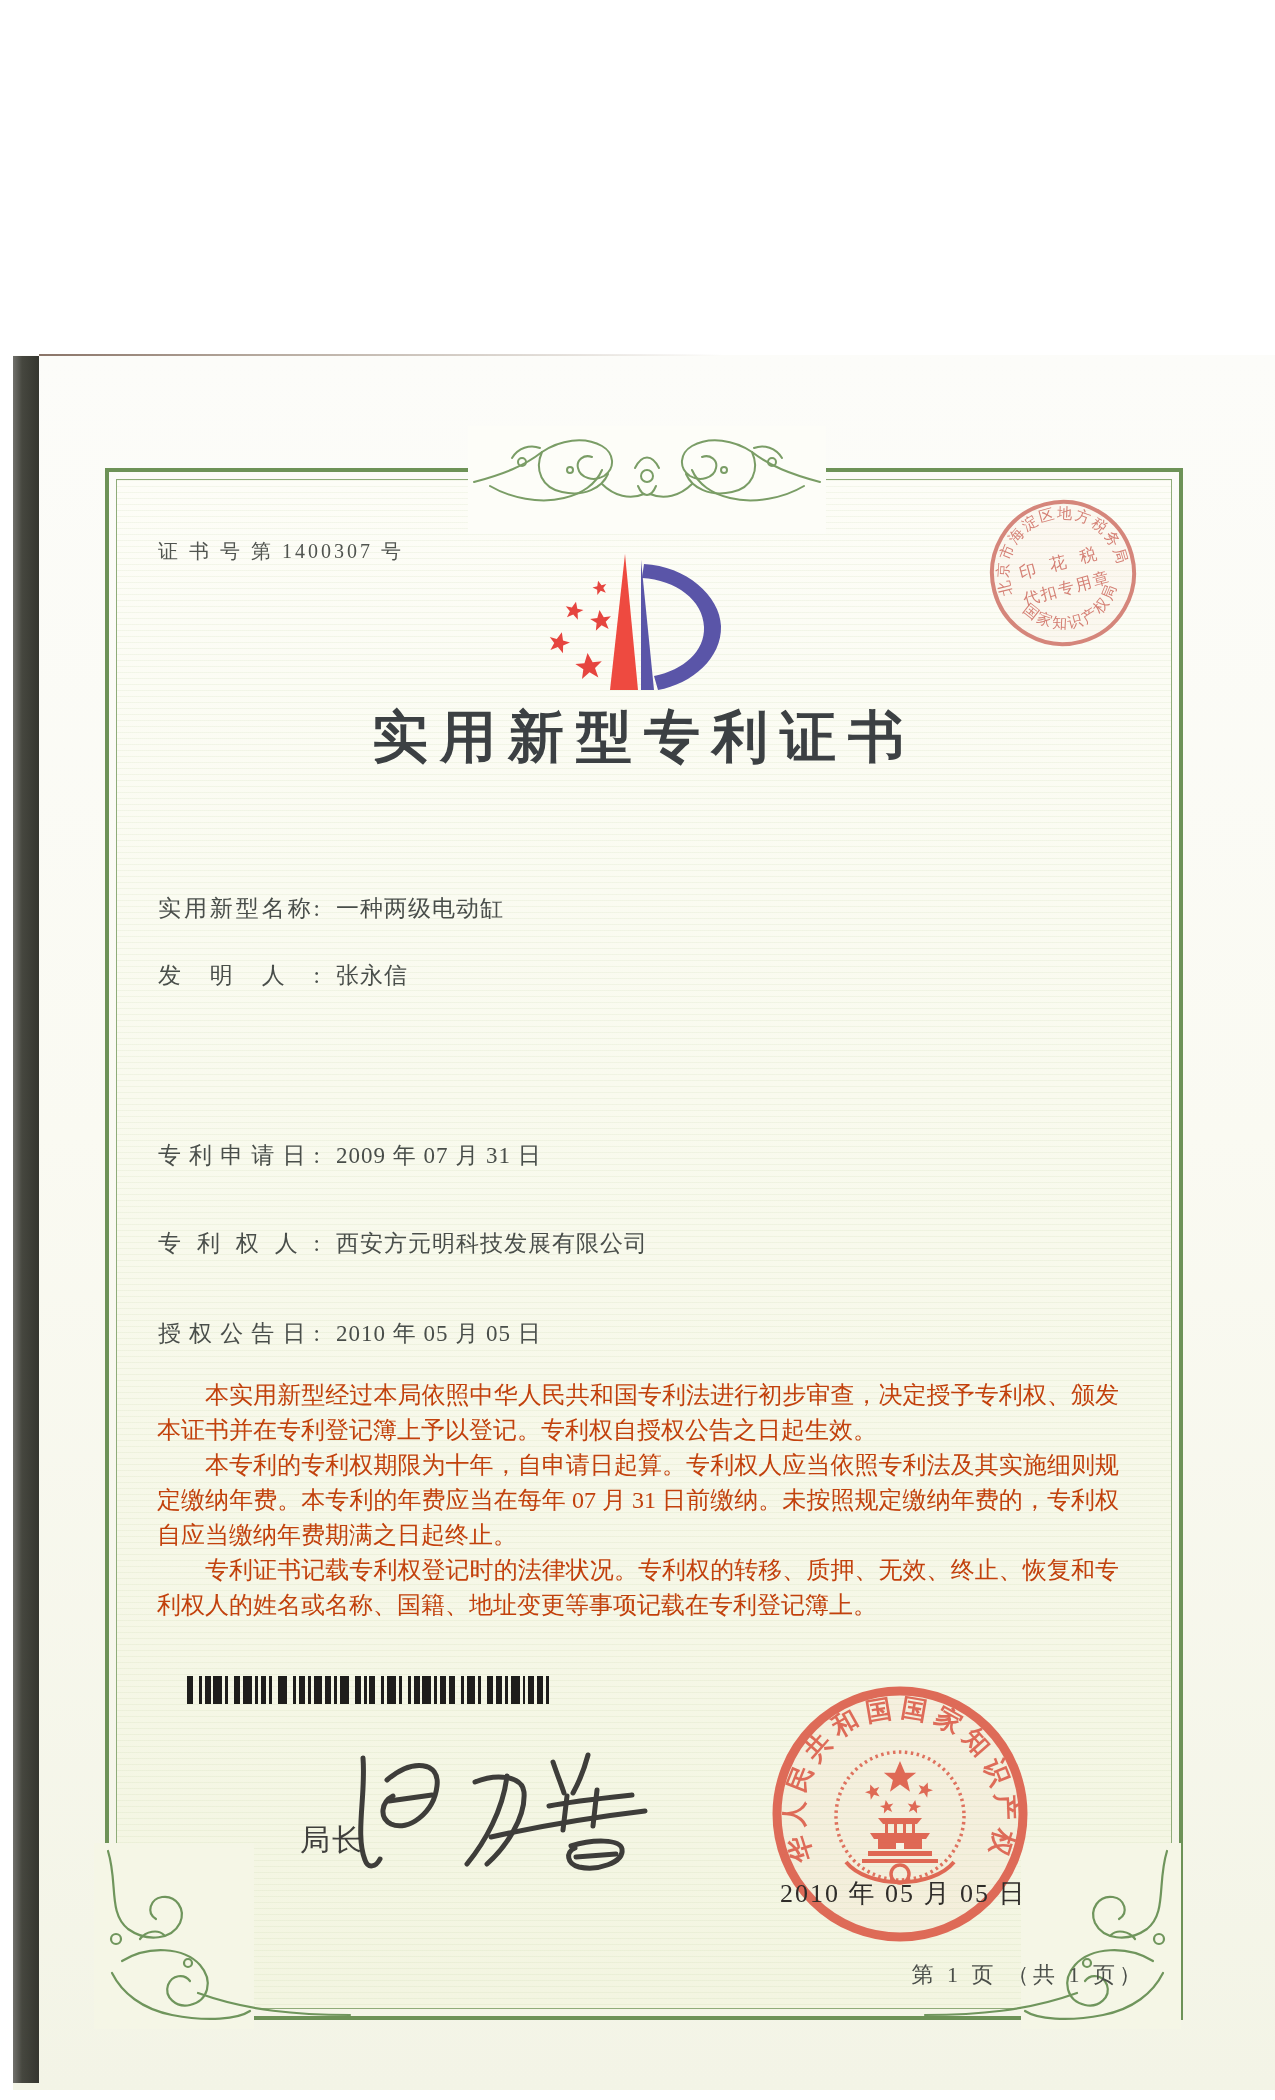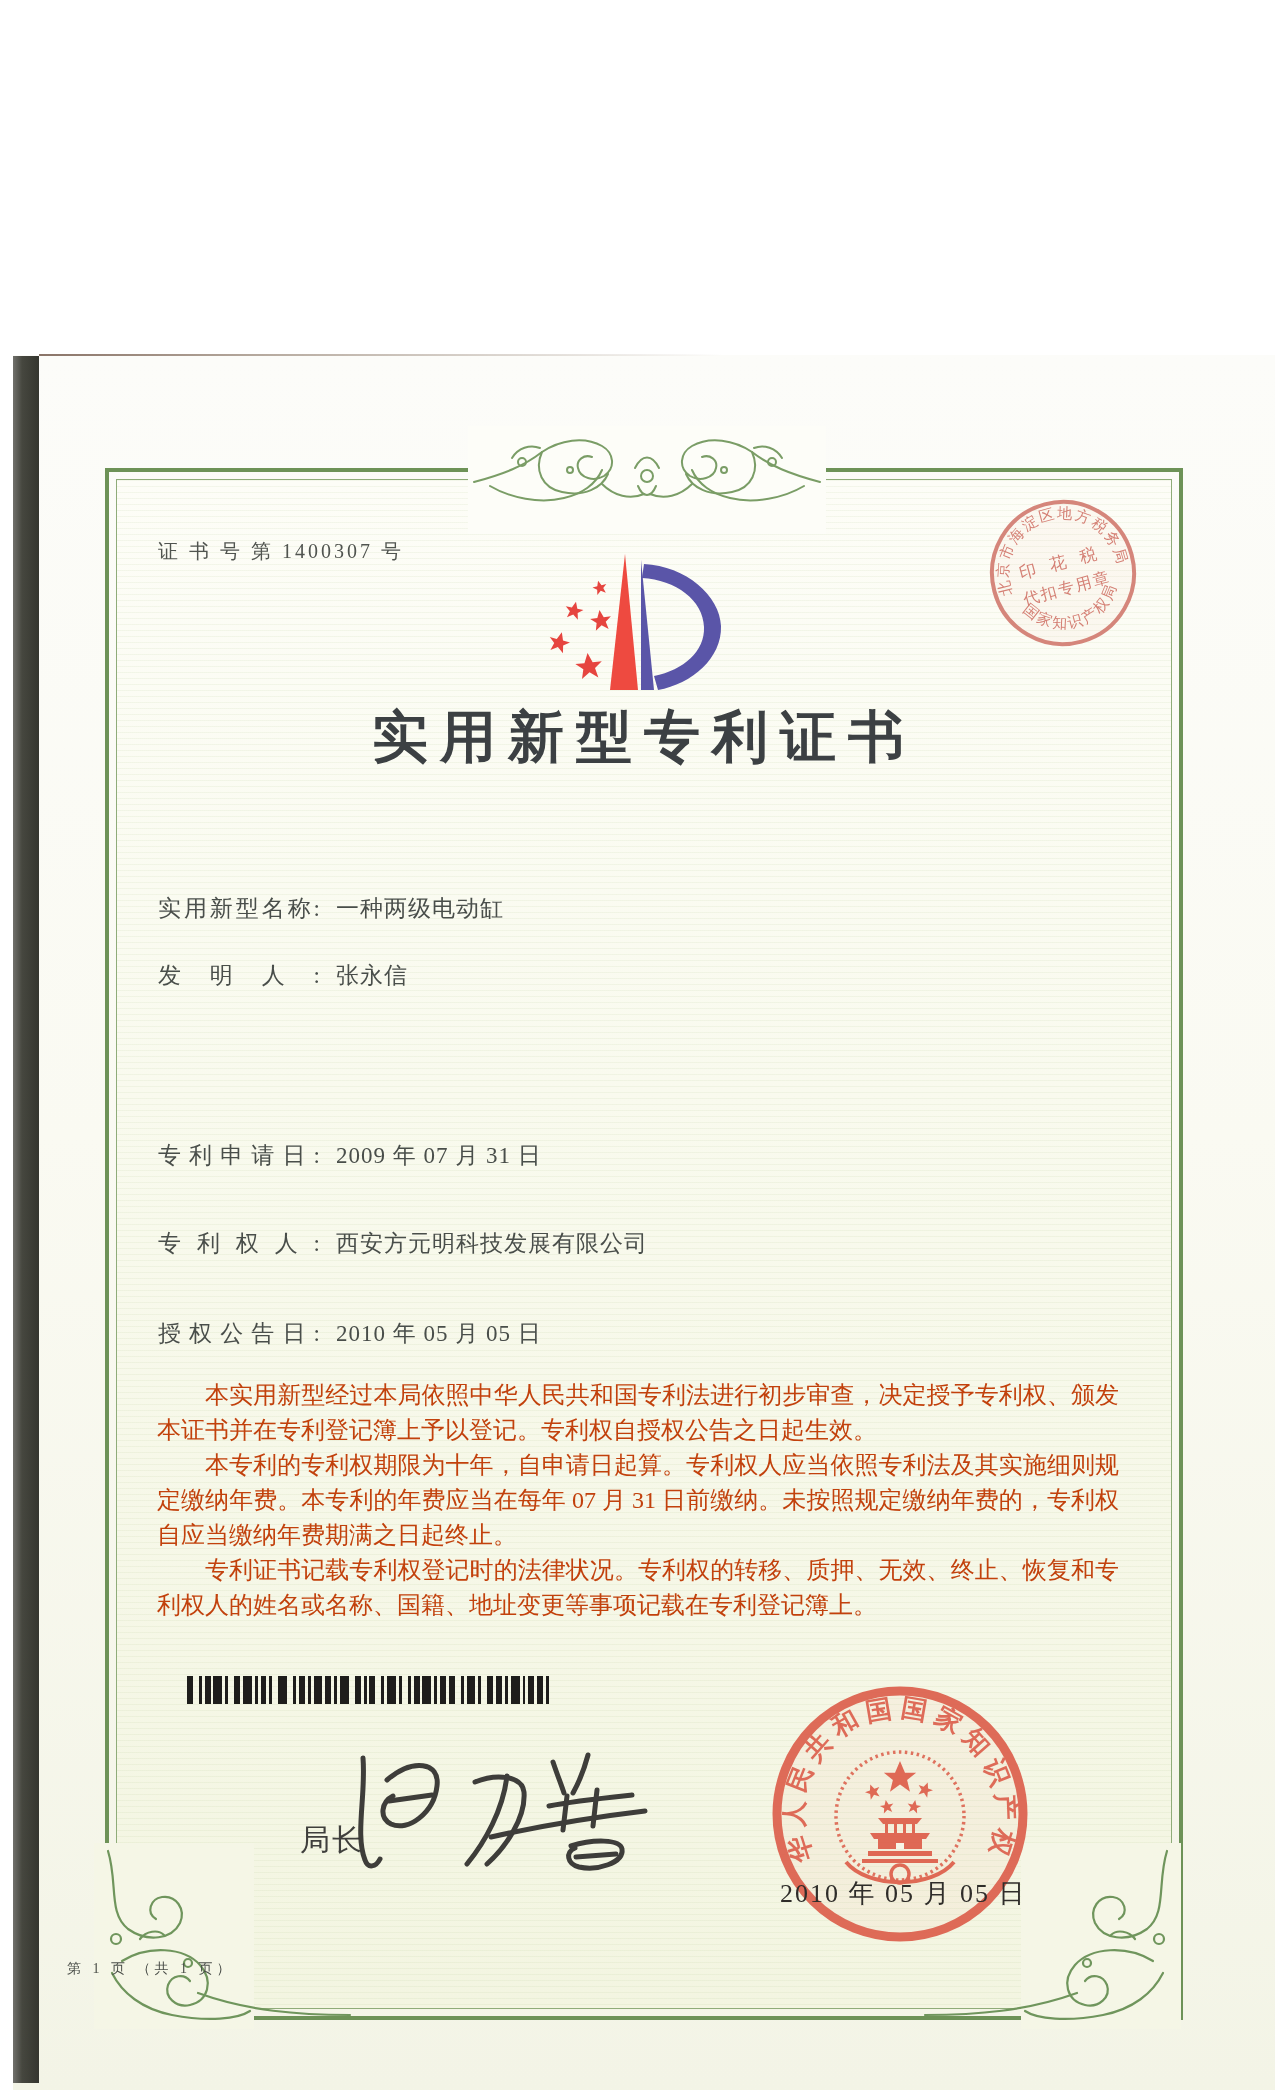--- a/index.html
+++ b/index.html
@@ -25,21 +25,21 @@
          letter-spacing:12px;color:#3c4043;}
   .field-row{left:158px;font-size:23px;color:#494e4a;white-space:nowrap;}
   .f-label{display:inline-block;width:162px;text-align:justify;text-align-last:justify;}
   .f-value{margin-left:16px;letter-spacing:1px;}
   #body-text{left:157px;top:1378px;width:962px;font-size:24px;line-height:35px;color:#c2410c;text-align:justify;}
   #body-text p{margin:0;text-indent:2em;}
   #barcode{left:187px;top:1676px;width:363px;height:28px;display:flex;align-items:stretch;}
   #sig-label{left:252px;top:1820px;font-size:30px;color:#3f3f3c;letter-spacing:2px;
              font-family:"Liberation Sans","DejaVu Sans",sans-serif;margin-left:48px;}
   #seal-date{left:780px;top:1876px;font-size:26px;letter-spacing:2px;color:#2f2d2a;z-index:7;}
-  #footer{left:105px;top:1960px;width:1078px;text-align:left;font-size:14px;letter-spacing:4px;
+  #footer{left:105px;top:1960px;width:1078px;text-align:right;font-size:22px;letter-spacing:4px;
           color:#4a4e49;transform:translateX(-38px);}
   svg{display:block;}
   .z2{z-index:2;} .z3{z-index:3;} .z5{z-index:5;}
 </style>
 </head>
 <body>
 
 <div id="stage">
 
   <div class="abs" id="page"></div>

